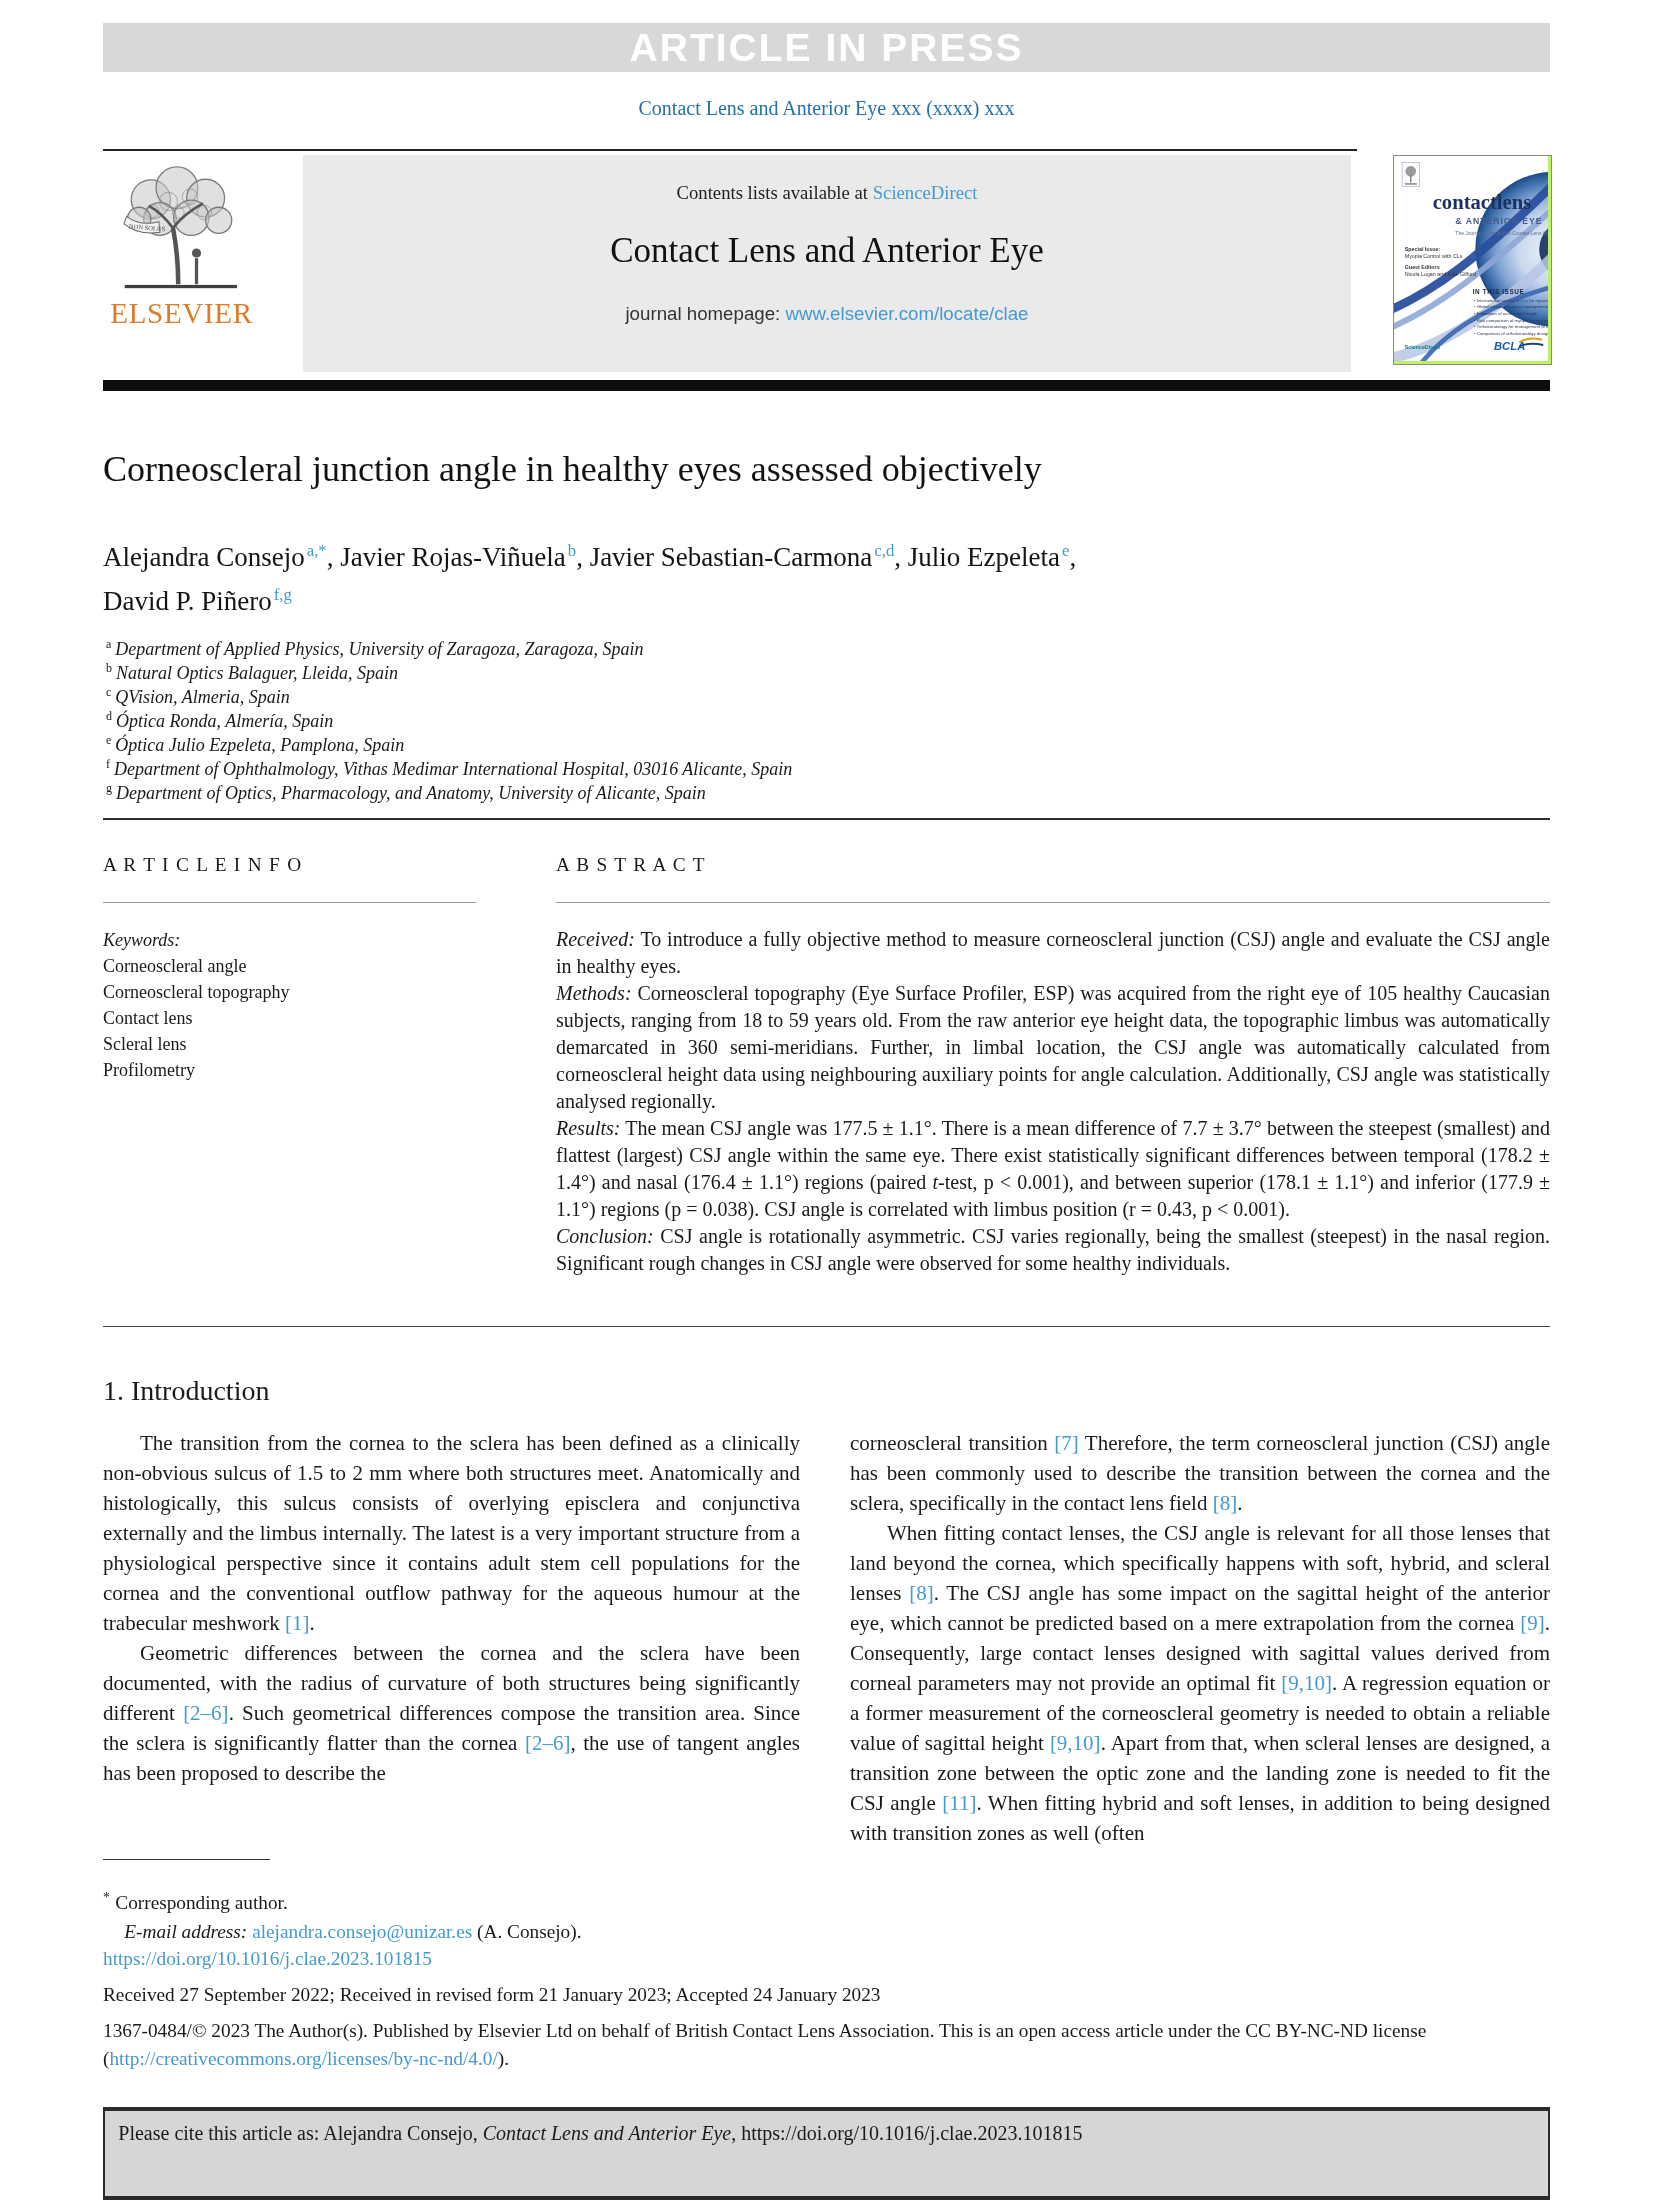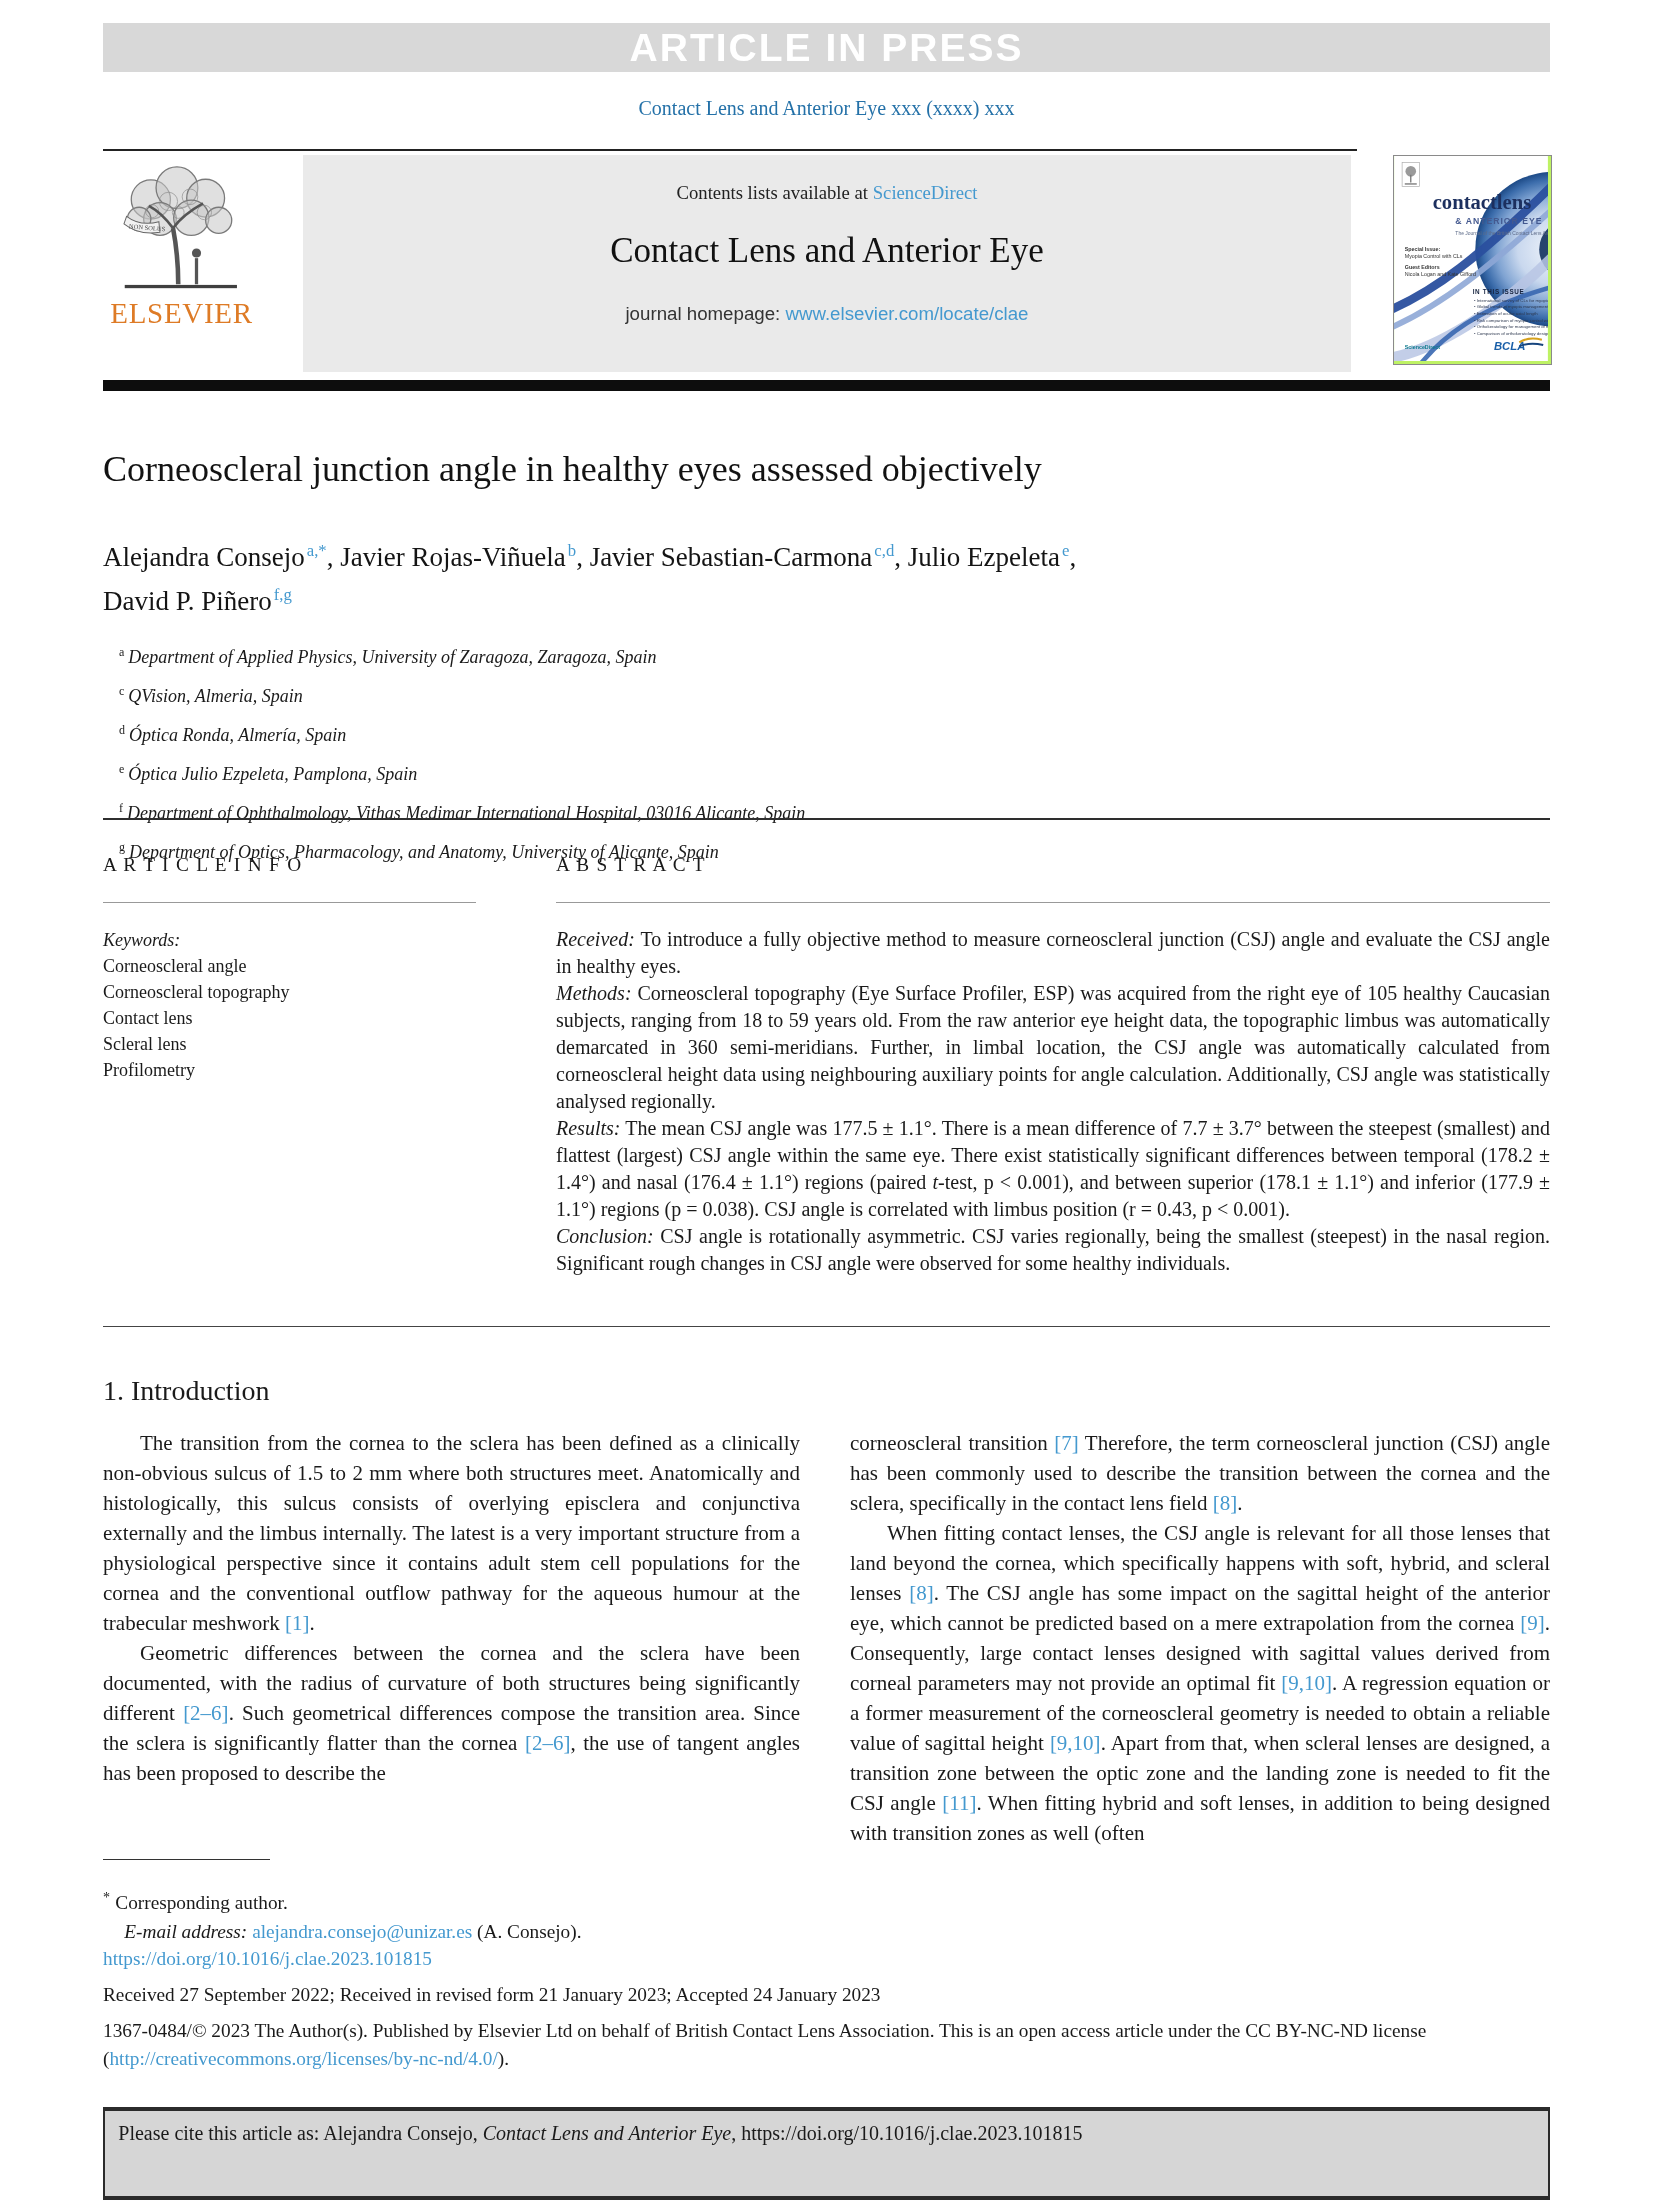--- a/index.html
+++ b/index.html
@@ -37,21 +37,21 @@
   .journal-title{margin-top:27px;font-size:35px;color:#111;}
   .homepage-line{margin-top:32px;font-family:"Liberation Sans",sans-serif;font-size:18.7px;color:#333;}
   .cover{position:absolute;left:1290px;top:0;width:157px;height:208px;border:1.3px solid #8a8a8a;background:#bef264;}
 
   
   .blackbar{position:absolute;left:0;top:380px;width:1447px;height:10.7px;background:#0d0d0d;}
 
   
   .art-title{position:absolute;left:0;top:448px;width:1447px;font-size:36px;color:#121212;}
   .authors{position:absolute;left:0;top:532px;width:1447px;font-size:27px;line-height:37px;color:#141414;}
-  .affils{position:absolute;left:16px;top:635px;width:1447px;font-size:18px;line-height:34px;font-style:italic;}
+  .affils{position:absolute;left:3px;top:635px;width:1447px;font-size:18px;line-height:19px;font-style:italic;}
   .affil-row .aff-m{font-style:normal;font-size:12px;vertical-align:super;margin-right:4px;}
 
   
   .rule-info-top{position:absolute;left:0;top:818px;width:1447px;border-top:2px solid #2e2e2e;}
   .rule-info-bot{position:absolute;left:0;top:1326px;width:1447px;border-top:1.3px solid #444;}
   .info-head{position:absolute;left:0;top:854px;font-size:19.3px;letter-spacing:1.3px;}
   .abs-head{position:absolute;left:453px;top:854px;font-size:19.3px;letter-spacing:1.3px;}
   .rule-info-head{position:absolute;left:0;top:902px;width:373px;border-top:1.3px solid #999;}
   .rule-abs-head{position:absolute;left:453px;top:902px;width:994px;border-top:1.3px solid #999;}
   .keywords{position:absolute;left:0;top:927px;width:373px;font-size:18px;line-height:26px;}
@@ -192,20 +192,23 @@
       <div><span>Alejandra Consejo</span><span class="sup c-link">a,*</span><span>, Javier Rojas-Viñuela</span><span class="sup c-link">b</span><span>, Javier Sebastian-Carmona</span><span class="sup c-link">c,d</span><span>, Julio Ezpeleta</span><span class="sup c-link">e</span><span>,</span></div>
       <div><span>David P. Piñero</span><span class="sup c-link">f,g</span></div>
     </div>
 
     <div class="affils">
 
         <div class="affil-row">
           <span class="aff-m">a</span><span>Department of Applied Physics, University of Zaragoza, Zaragoza, Spain</span>
         </div>
 
+        <div class="affil-row">
+          <span class="aff-m">b</span><span>Natural Optics Balaguer, Lleida, Spain</span>
+        </div>
 
         <div class="affil-row">
           <span class="aff-m">c</span><span>QVision, Almeria, Spain</span>
         </div>
 
         <div class="affil-row">
           <span class="aff-m">d</span><span>Óptica Ronda, Almería, Spain</span>
         </div>
 
         <div class="affil-row">

